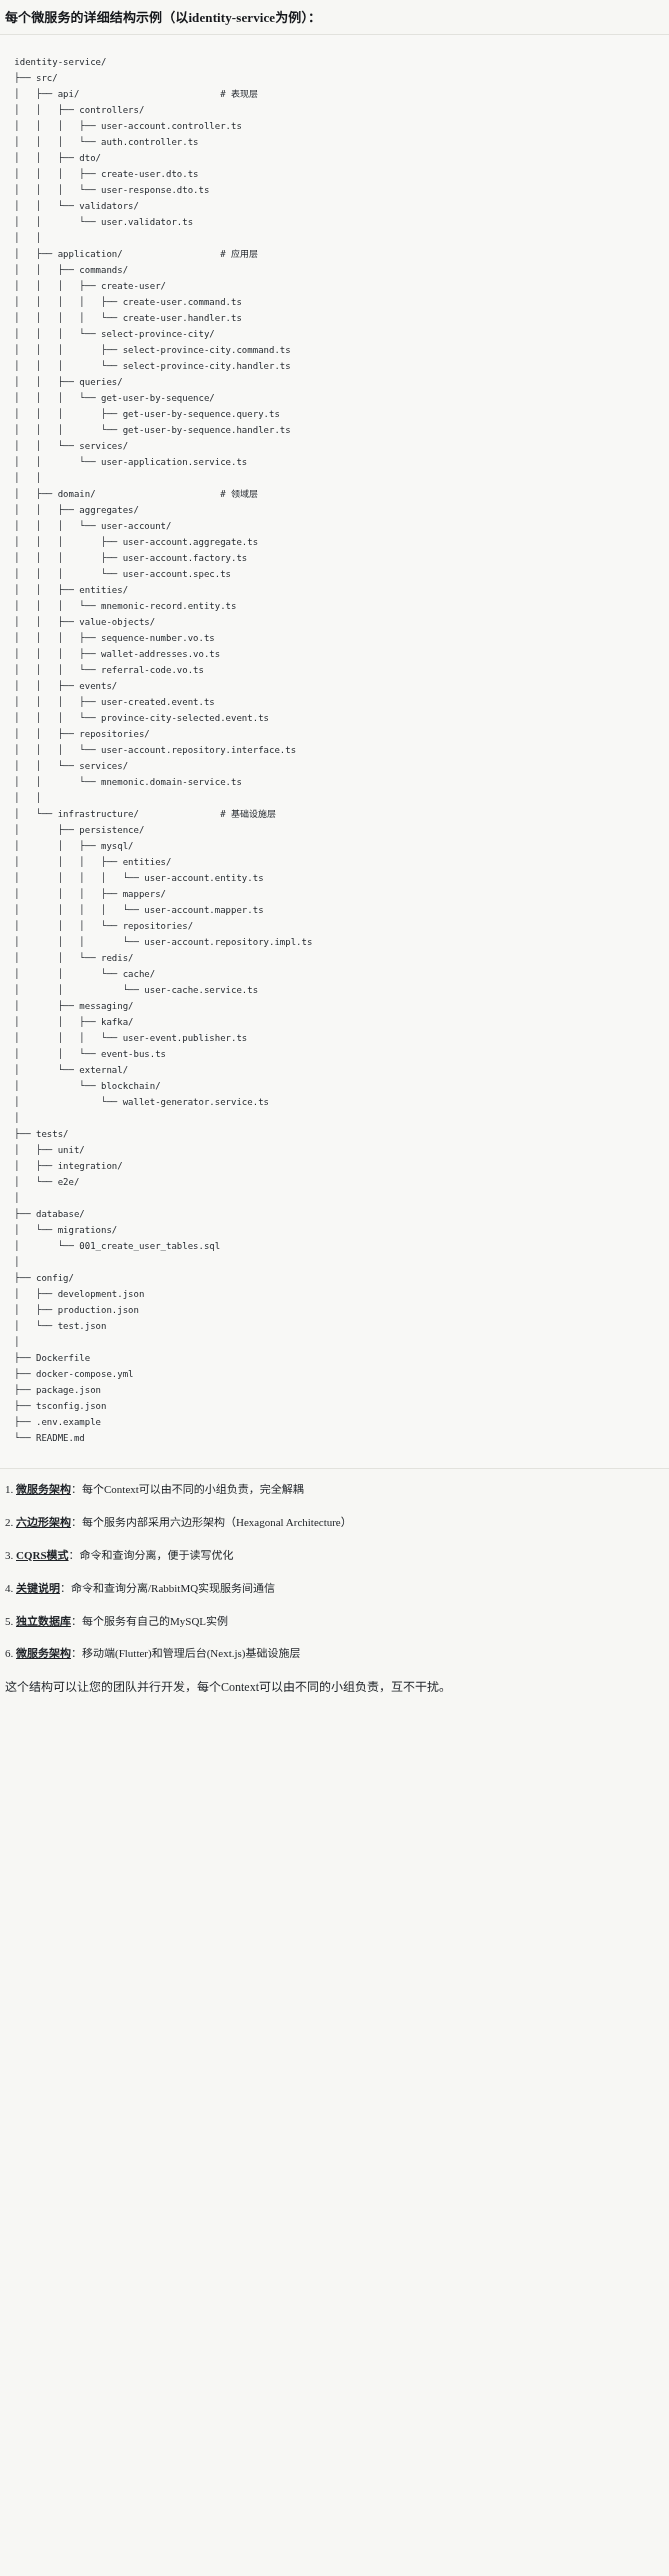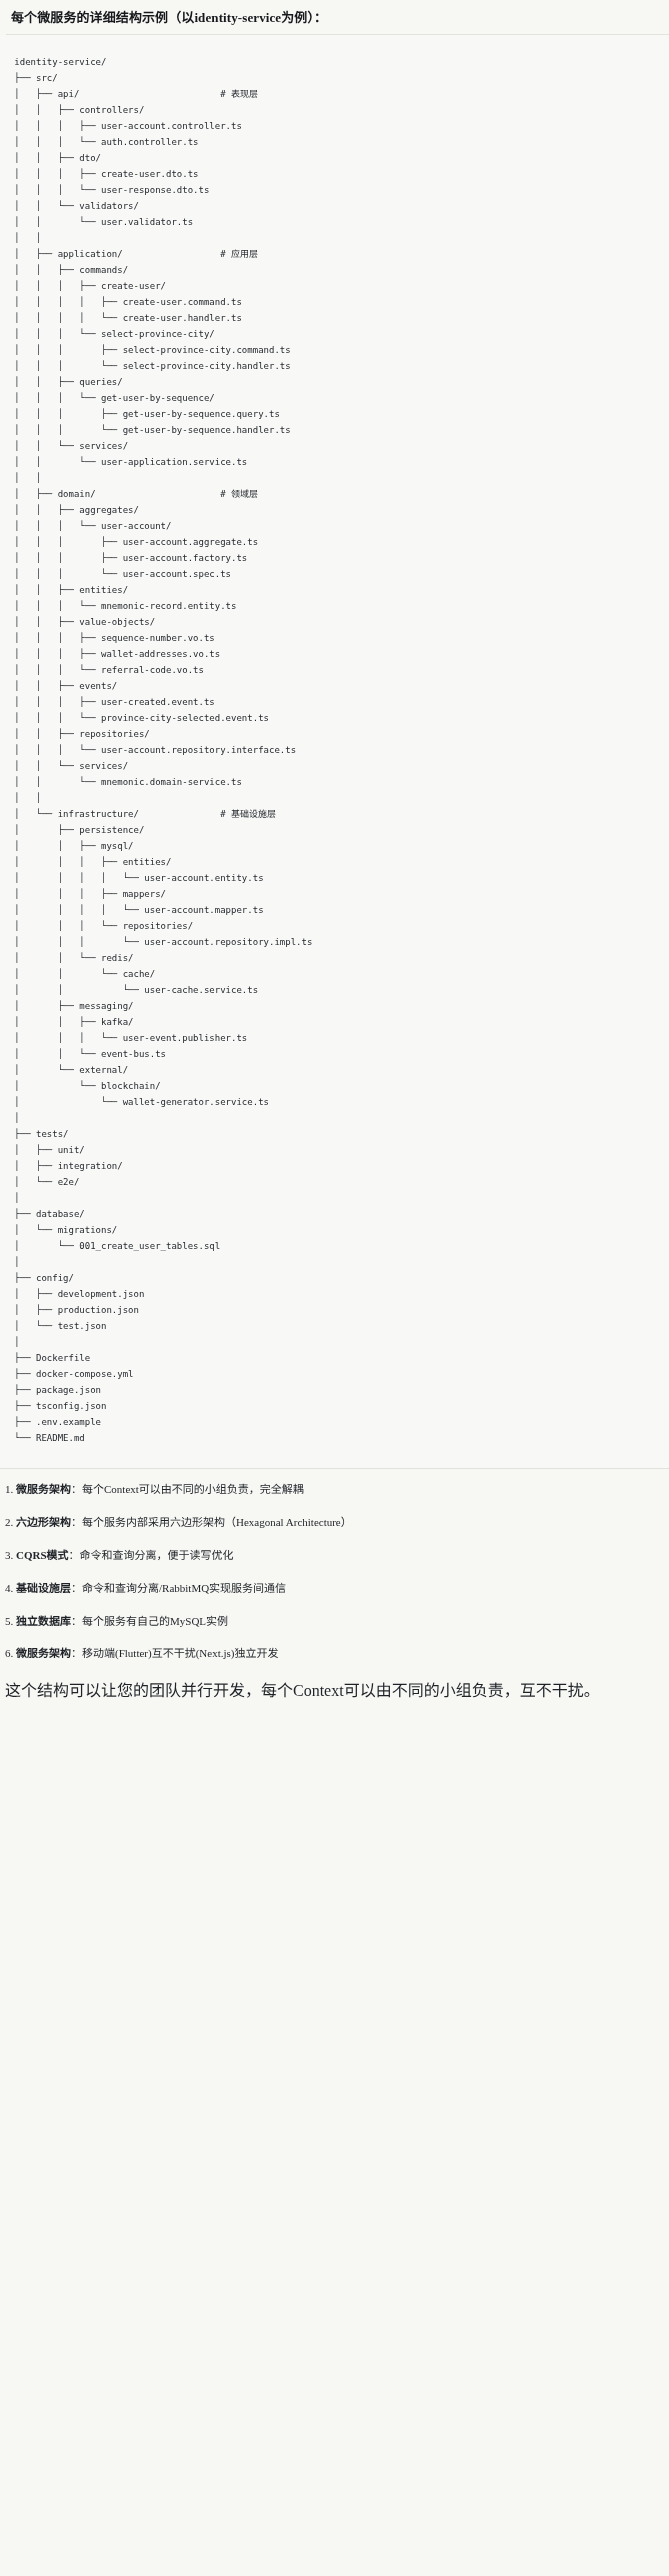--- a/index.html
+++ b/index.html
@@ -17,21 +17,20 @@
   .page {
     width: 669px;
     box-sizing: border-box;
     background: #f7f7f4;
   }
 
   
   .title-block {
     padding: 8.8px 5px 7.5px 5px;
     border-bottom: 0.6px solid #e2e2dd;
-    margin-left: 6px;
   }
   .doc-title {
     margin: 0;
     font-family: "DejaVu Sans", "Liberation Sans", sans-serif;
     font-size: 13px;
     font-weight: bold;
     line-height: 1.35;
     letter-spacing: 0.1px;
     color: #16181c;
   }
@@ -79,23 +78,24 @@
     font-size: 11px;
     line-height: 1.5;
     margin: 0 0 16.3px 0;
     color: #1f2328;
   }
   ol.notes li::before {
     content: counter(noteidx) ". ";
   }
   ol.notes li .lead {
     font-weight: bold;
+    text-decoration: underline;
   }
   .closing {
-    font-size: 16px;
+    font-size: 12px;
     line-height: 1.6;
     color: #1f2328;
     margin: 0;
   }
 </style>
 </head>
 <body>
 
 <div class="page">
 
@@ -191,21 +191,21 @@
 ├── tsconfig.json
 ├── .env.example
 └── README.md</pre>
   </div>
 
   <div class="notes-block">
     <ol class="notes">
       <li><span class="lead">微服务架构</span><span>：每个Context可以由不同的小组负责，完全解耦</span></li>
       <li><span class="lead">六边形架构</span><span>：每个服务内部采用六边形架构（Hexagonal Architecture）</span></li>
       <li><span class="lead">CQRS模式</span><span>：命令和查询分离，便于读写优化</span></li>
-      <li><span class="lead">基础设施层</span><span>：命令和查询分离/RabbitMQ实现服务间通信</span></li>
+      <li><span class="lead">关键说明</span><span>：命令和查询分离/RabbitMQ实现服务间通信</span></li>
       <li><span class="lead">独立数据库</span><span>：每个服务有自己的MySQL实例</span></li>
-      <li><span class="lead">微服务架构</span><span>：移动端(Flutter)互不干扰(Next.js)独立开发</span></li>
+      <li><span class="lead">微服务架构</span><span>：移动端(Flutter)和管理后台(Next.js)基础设施层</span></li>
     </ol>
     <p class="closing">这个结构可以让您的团队并行开发，每个Context可以由不同的小组负责，互不干扰。</p>
   </div>
 
 </div>
 
 
 </body></html>

